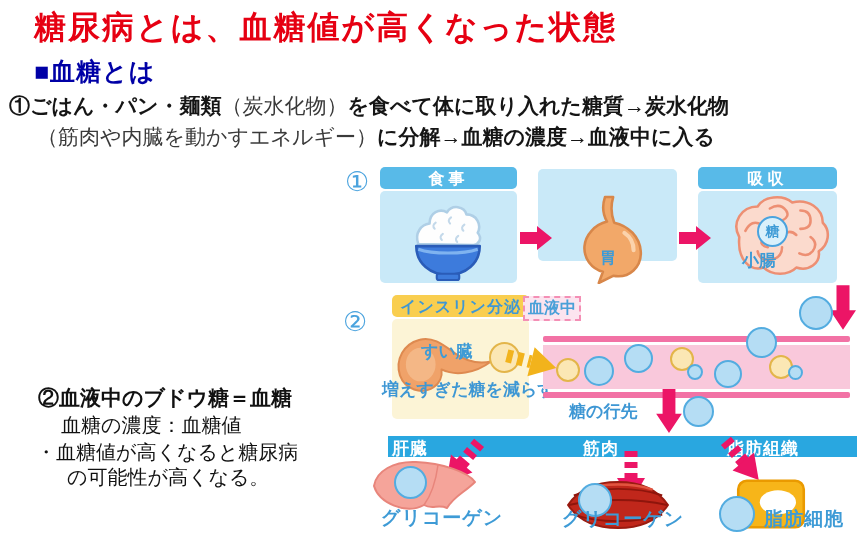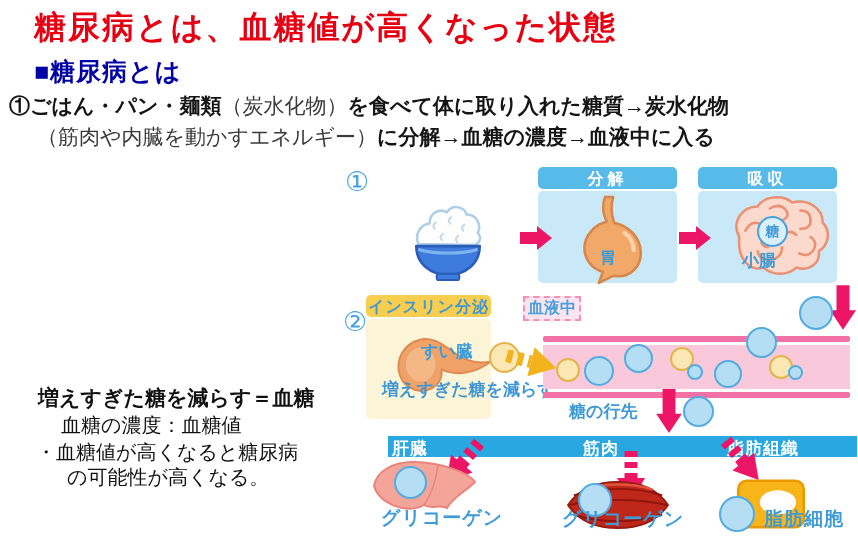--- a/index.html
+++ b/index.html
@@ -62,39 +62,42 @@
   .product{color:#3E9BD6;font-weight:bold;font-size:19px;letter-spacing:1px;}
 
   svg{display:block;}
 </style>
 </head>
 <body>
 
 <div class="slide">
 
   <div class="abs title nowrap">糖尿病とは、血糖値が高くなった状態</div>
-  <div class="abs heading nowrap">■糖尿病とは</div>
+  <div class="abs heading nowrap">■血糖とは</div>
 
   <div class="abs intro intro-l1 nowrap">
     <b>①ごはん・パン・麺類</b><span class="light">（炭水化物）</span><b>を食べて体に取り入れた糖質→炭水化物</b>
   </div>
   <div class="abs intro intro-l2 nowrap">
     <span class="light">（筋肉や内臓を動かすエネルギー）</span><b>に分解→血糖の濃度→血液中に入る</b>
   </div>
 
-  <div class="abs note1 nowrap">増えすぎた糖を減らす＝血糖</div>
+  <div class="abs note1 nowrap">②血液中のブドウ糖＝血糖</div>
   <div class="abs note2 nowrap">血糖の濃度：血糖値</div>
   <div class="abs note3 nowrap">・血糖値が高くなると糖尿病</div>
   <div class="abs note4 nowrap">　の可能性が高くなる。</div>
 
   <div class="abs badge" style="left:345px;top:166px;">①</div>
   <div class="abs badge" style="left:343px;top:306px;">②</div>
 
+  <div class="abs panel" style="left:380px;top:167px;width:137px;">
+    <div class="ph">食事</div>
+    <div class="pb" style="height:92px;"></div>
+  </div>
   <div class="abs panel" style="left:538px;top:167px;width:139px;">
-    <div class="ph">分解</div>
     <div class="pb" style="height:92px;"></div>
   </div>
   <div class="abs panel" style="left:698px;top:167px;width:139px;">
     <div class="ph">吸収</div>
     <div class="pb" style="height:92px;"></div>
   </div>
 
   <svg class="abs" style="left:408px;top:199px;" width="80" height="84" viewBox="0 0 78 82">
     <path d="M10 44 C6 33 13 25 21 24 C21 13 31 9 38 13 C43 5 55 7 57 15 C67 15 72 25 68 33 C73 39 69 44 64 45 Z" fill="#FEFEFE" stroke="#AFCFE6" stroke-width="2.5" stroke-linejoin="round"></path>
     <path d="M27 23 q-4 3 -1 6 M42 18 q-4 3 -1 6 M55 25 q-4 3 -1 6 M34 34 q-4 3 -1 6 M49 36 q-4 3 -1 6" fill="none" stroke="#C4D9EA" stroke-width="2" stroke-linecap="round"></path>
@@ -128,21 +131,21 @@
   <svg class="abs" style="left:520px;top:226px;" width="32" height="24" viewBox="0 0 32 24">
     <polygon points="0,6 17,6 17,0 32,12 17,24 17,18 0,18" fill="#EC1566"></polygon>
   </svg>
   <svg class="abs" style="left:679px;top:226px;" width="32" height="24" viewBox="0 0 32 24">
     <polygon points="0,6 17,6 17,0 32,12 17,24 17,18 0,18" fill="#EC1566"></polygon>
   </svg>
   <svg class="abs" style="left:830px;top:284px;" width="26" height="47" viewBox="0 0 28 48">
     <polygon points="7,0 21,0 21,27 28,27 14,48 0,27 7,27" fill="#EC1566"></polygon>
   </svg>
 
-  <div class="abs panel yellow" style="left:366px;top:295px;width:125px;border-radius:27px;">
+  <div class="abs panel yellow" style="left:392px;top:295px;width:137px;border-radius:27px;">
     <div class="ph" style="font-size:16px;">インスリン分泌</div>
     <div class="pb" style="height:100px;"></div>
   </div>
 
   <svg class="abs" style="left:392px;top:330px;" width="104" height="68" viewBox="0 0 105 65">
     <path d="M28 8 C12 12 3 28 8 44 C13 58 30 64 42 56 C48 52 51 45 50 38 C64 45 84 42 100 30 C86 33 74 29 64 22 C54 15 42 4 28 8 Z" fill="#F0A269" stroke="#DE8A50" stroke-width="2" stroke-linejoin="round"></path>
     <ellipse cx="29" cy="33" rx="15" ry="17" fill="#F6C396" opacity="0.65"></ellipse>
   </svg>
   <div class="abs p-insulin" style="left:489px;top:342px;width:31px;height:31px;"></div>
   <div class="abs pancreas-label nowrap">すい臓</div>

